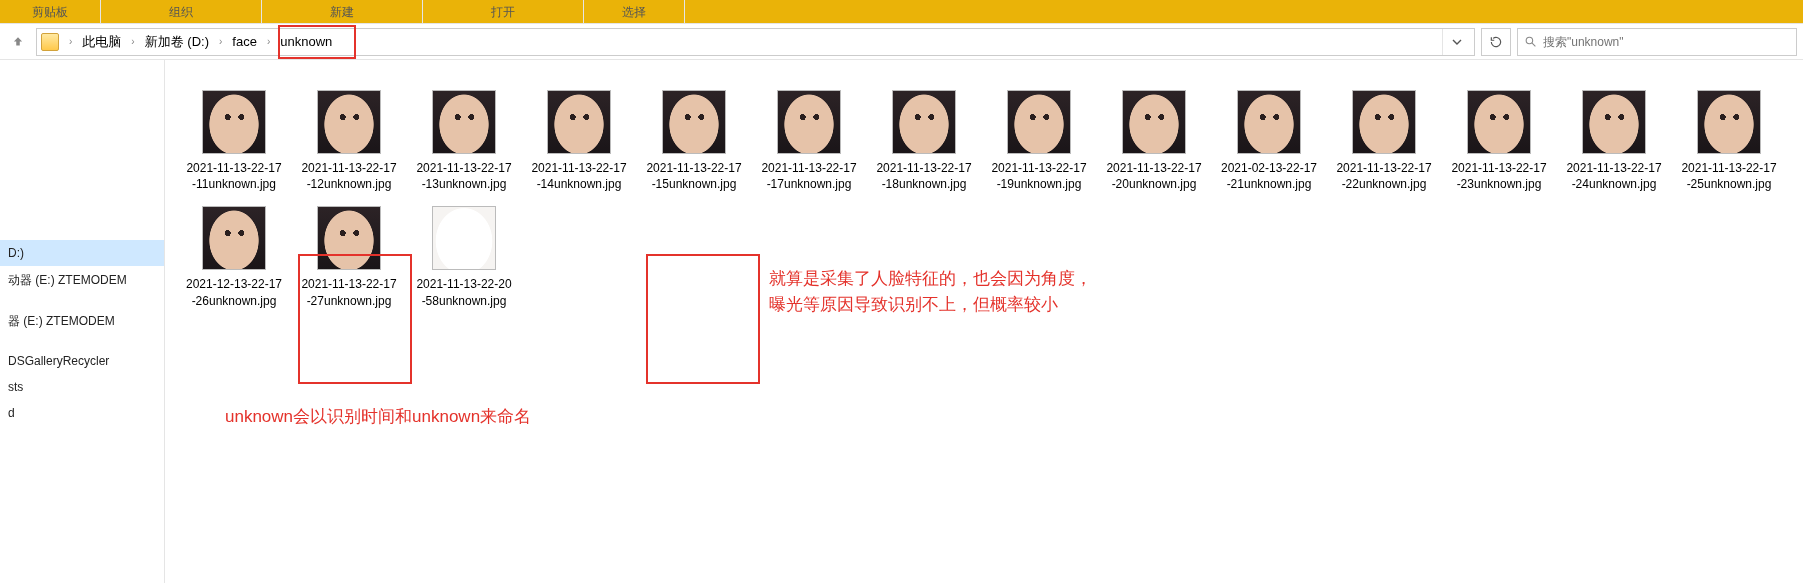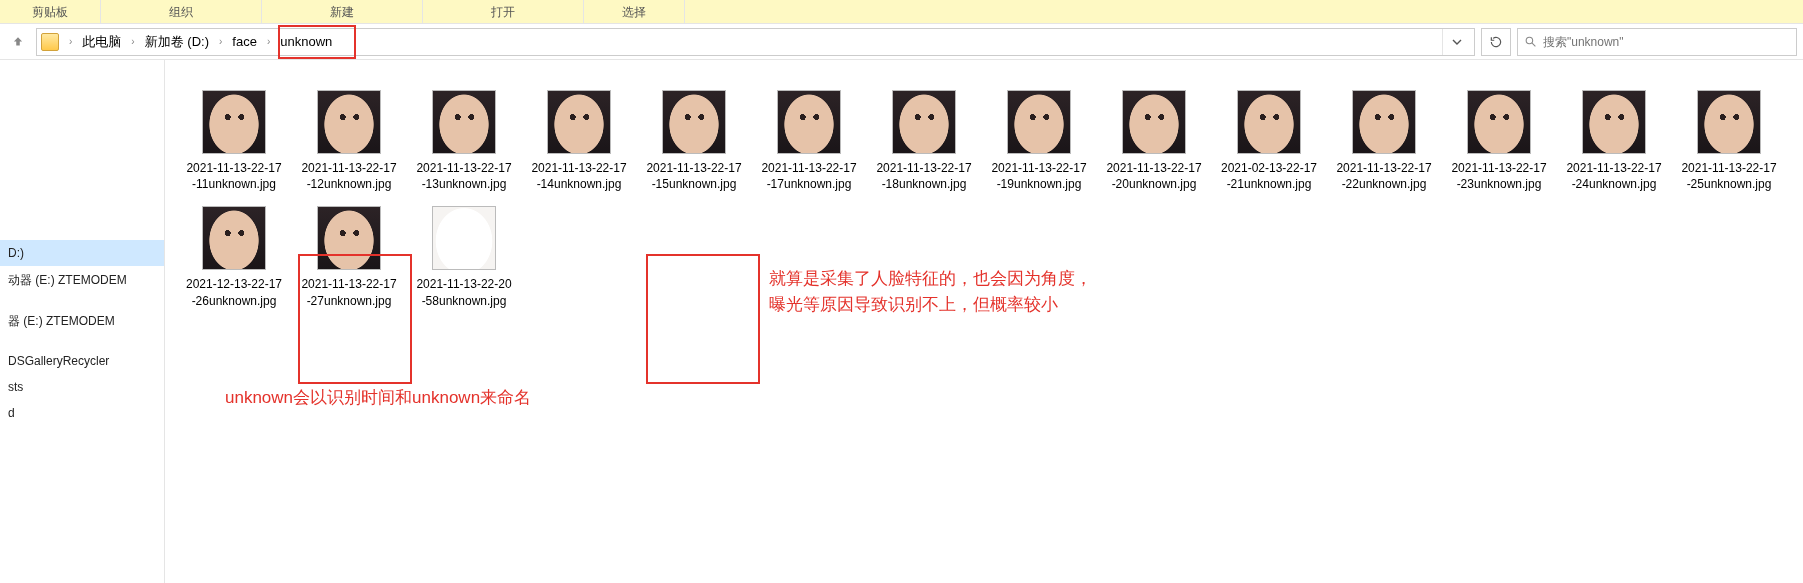--- a/index.html
+++ b/index.html
@@ -11,21 +11,21 @@
     width: 1803px;
     height: 583px;
     overflow: hidden;
     position: relative;
   }
   
   .ribbon {
     display: flex;
     height: 24px;
     border-bottom: 1px solid #e5e5e5;
-    background: #fef9c3;
+    background: #eab308;
   }
   .ribbon-sep { width: 1px; background: #e5e5e5; }
   .ribbon-tab {
     flex: 0 0 auto;
     width: 160px;
     text-align: center;
     line-height: 24px;
     font-size: 12px;
     color: #555;
   }
@@ -342,17 +342,17 @@
           <div class="thumb">
             <div class="face bright"></div>
           </div>
           <div class="fname">2021-11-13-22-20-58unknown.jpg</div>
         </div>
       </div>
 
     <div class="red-box" style="left:133px; top:194px; width:114px; height:130px;"></div>
     <div class="red-box" style="left:481px; top:194px; width:114px; height:130px;"></div>
 
-    <div class="annot" style="left:60px; top:325px;">unknown会以识别时间和unknown来命名</div>
+    <div class="annot" style="left:60px; top:344px;">unknown会以识别时间和unknown来命名</div>
     <div class="annot" style="left:604px; top:232px;">曝光等原因导致识别不上，但概率较小</div>
     <div class="annot" style="left:604px; top:206px;">就算是采集了人脸特征的，也会因为角度，</div>
   </div>
 </div>
 
 </body></html>

